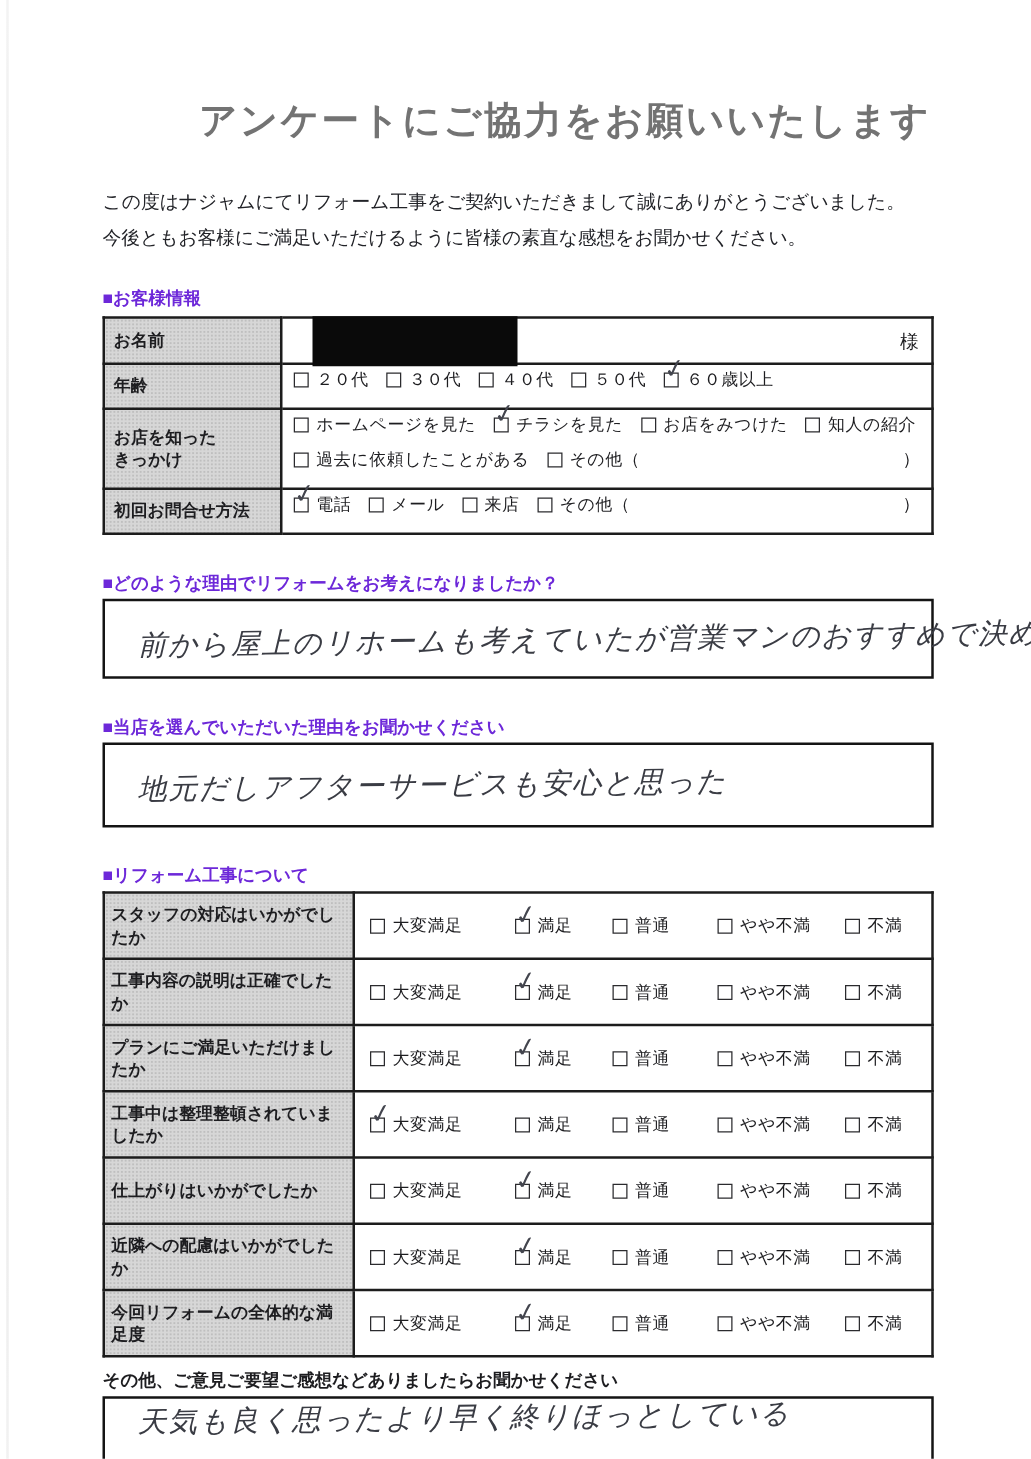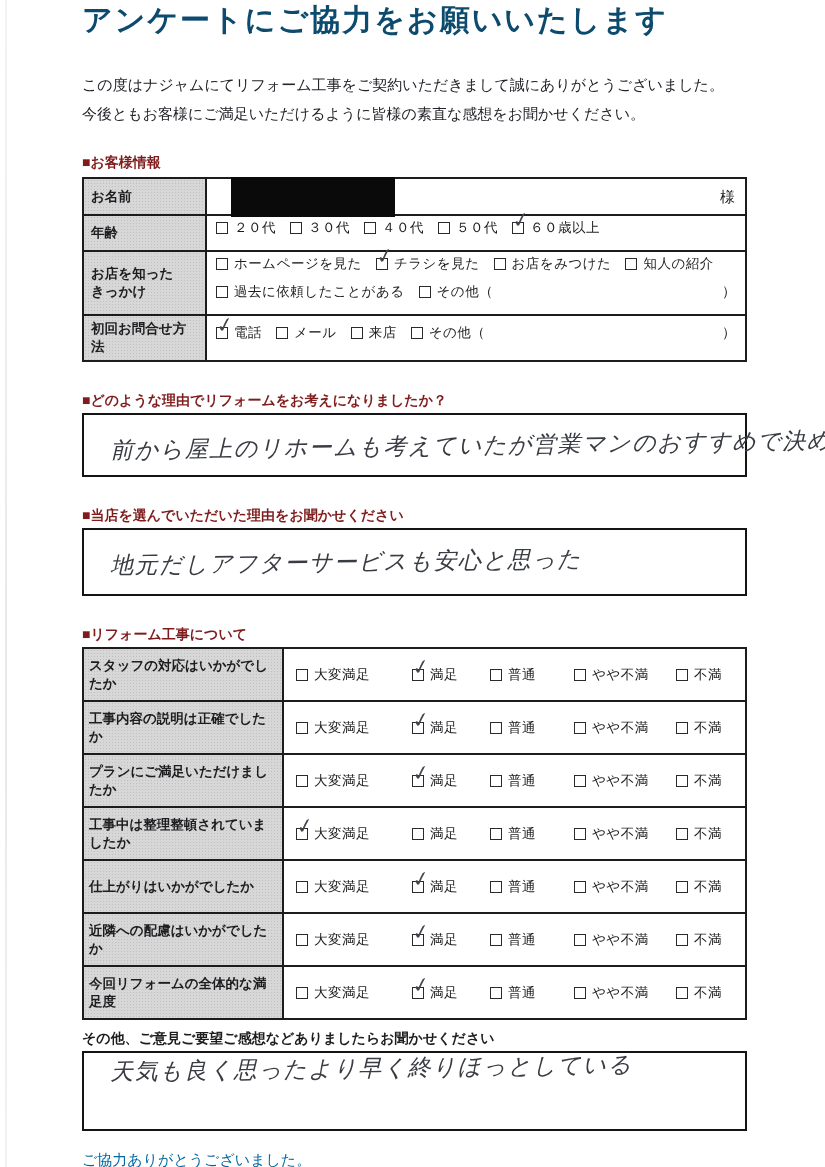--- a/index.html
+++ b/index.html
@@ -2,34 +2,34 @@
 <html lang="ja"><head>
 <meta charset="utf-8">
 <style>
   * { margin:0; padding:0; box-sizing:border-box; }
   html,body { width:825px; height:1167px; background:#ffffff; overflow:hidden;
     font-family:"Liberation Sans","DejaVu Sans",sans-serif; color:#1d1d20; }
   .scan-edge { position:absolute; left:5px; top:0; width:2px; height:100%;
     background:linear-gradient(180deg,#f0f0f0,#e2e2e2 60%,#eee); opacity:.8; }
   .page { position:relative; width:825px; height:1167px; padding:0 80px 0 82px; }
 
-  .title { text-align:left; font-size:30px; font-weight:bold;
-    letter-spacing:2px; color:#0c4a6e; }
+  .title { text-align:right; padding-top:76px; font-size:30px; font-weight:bold;
+    letter-spacing:2px; color:#737373; }
   .intro { margin-top:32px; font-size:15px; line-height:1.9; color:#222328;font-family:Liberation Mono, monospace; }
 
-  .sec-label { font-size:14px; font-weight:bold; color:#7f1d1d; }
+  .sec-label { font-size:14px; font-weight:bold; color:#6d28d9; }
   .sec-customer { margin-top:24px; }
   .sec-q { margin-top:30px; }
   .sec-ratings { margin-top:30px; }
   .sec-other { margin-top:10px; font-weight:bold; font-size:14px; }
 
   table { border-collapse:collapse; width:665px; table-layout:fixed; }
   .info-table { margin-top:5px; border:2.5px solid #161616; }
   .info-table th, .info-table td { border:2px solid #1c1c1c; vertical-align:middle; }
-  .info-table th { width:123px; text-align:left; font-size:13.5px; font-weight:bold;
+  .info-table th { width:142px; text-align:left; font-size:13.5px; font-weight:bold;
     padding:4px 7px; background:#d7d7d7;
     background-image:radial-gradient(#bfbfbf 1px, rgba(0,0,0,0) 1px);
     background-size:3px 3px; }
   .info-table td { padding:3px 9px; font-size:14px; position:relative; }
   .row-name td { height:37px; }
   .row-age td { height:31px; }
   .row-source td { height:62px; }
   .row-contact td { height:32px; }
 
   .redact { position:absolute; left:24px; top:-2px; width:164px; height:40px;

